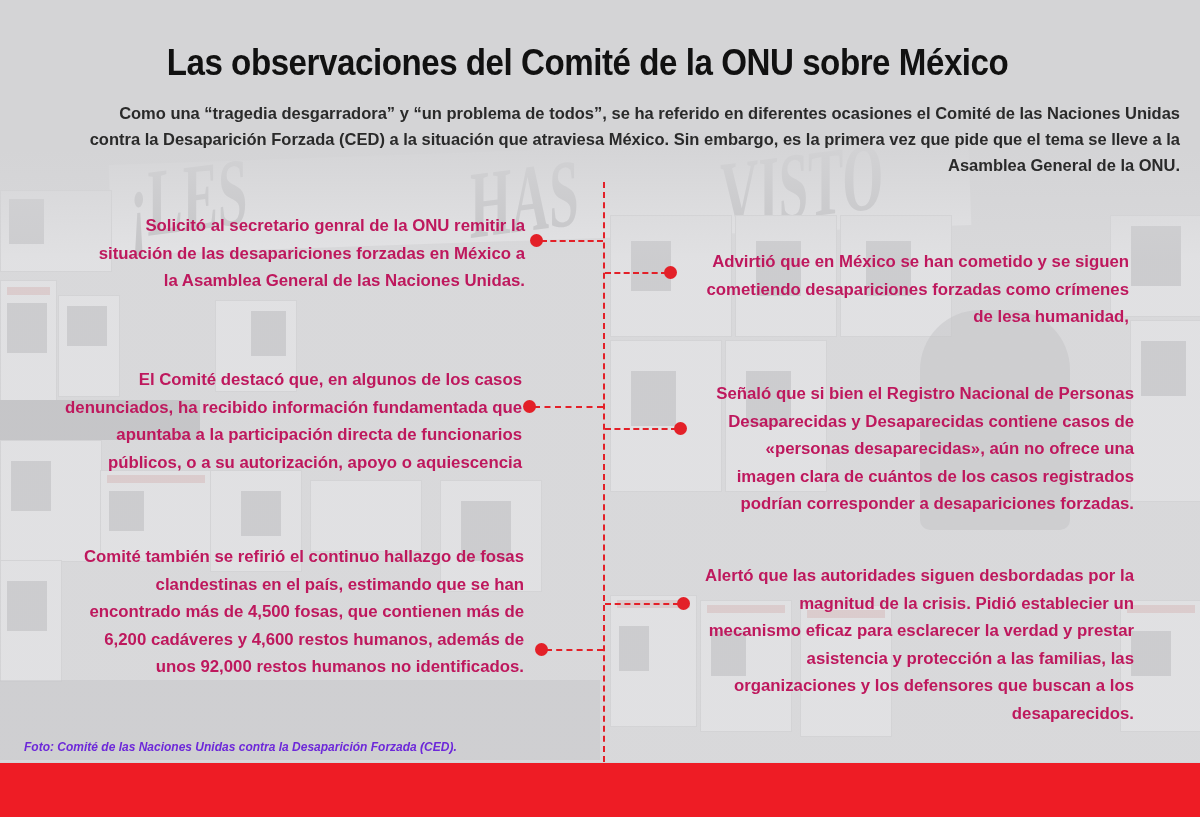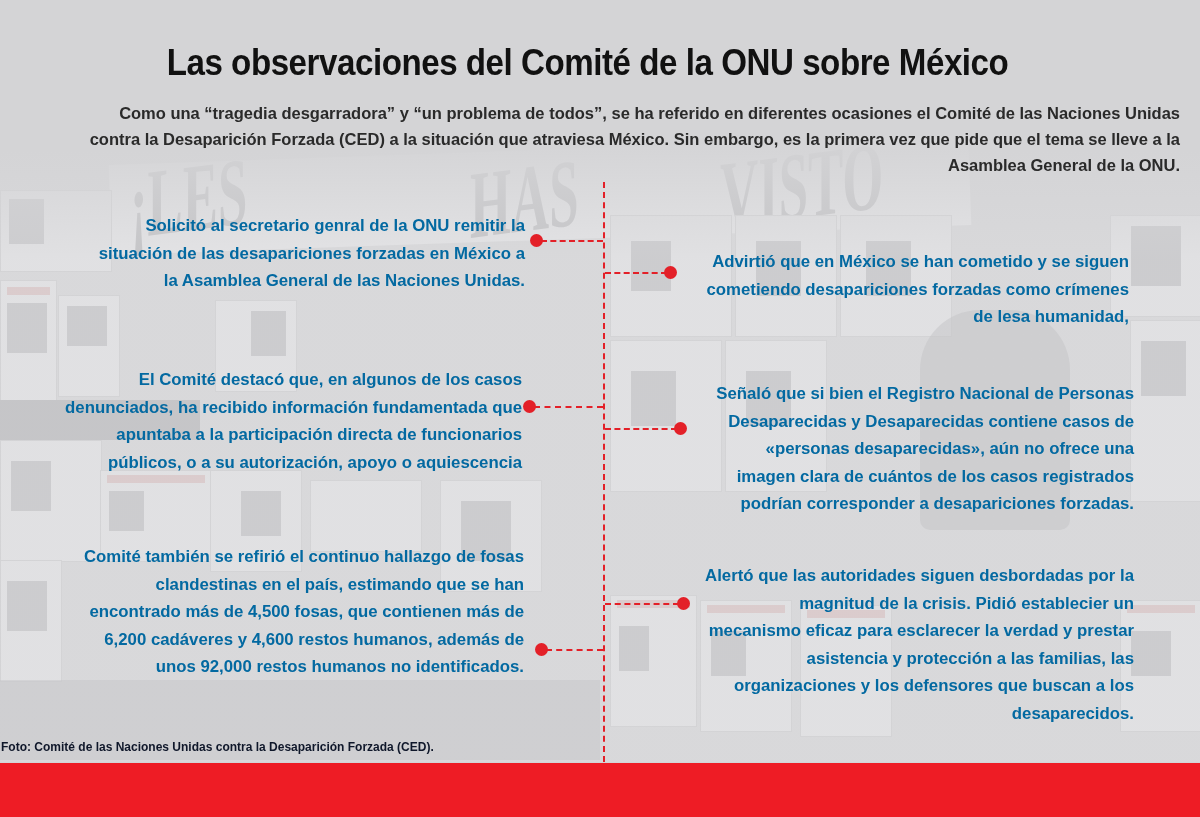--- a/index.html
+++ b/index.html
@@ -25,29 +25,29 @@
   .title {
     position:absolute; left:0; width:1175px; top:42px; text-align:center;
     font-size:36px; font-weight:bold; letter-spacing:-0.5px; color:#111;
     transform:scaleX(0.92); transform-origin:center;
   }
   .intro {
     position:absolute; left:70px; width:1110px; top:100px; text-align:right;
     font-size:16.5px; font-weight:bold; line-height:26px; color:#2a2a2a;
   }
   .block {
-    position:absolute; font-size:16.8px; font-weight:bold; line-height:27.5px; color:#0369a1;
+    position:absolute; font-size:16.8px; font-weight:bold; line-height:27.5px; color:#be185d;
     text-align:right; white-space:pre-line;
   }
   .vline { position:absolute; left:603px; top:182px; height:580px; width:0;
     border-left:2px dashed #e32028; }
   .hline { position:absolute; height:0; border-top:2px dashed #e32028; }
   .dot { position:absolute; width:13px; height:13px; border-radius:50%; background:#e32028; }
   .credit {
-    position:absolute; left:1px; top:740px; font-size:12px; font-weight:bold; color:#0f172a;
+    position:absolute; left:24px; top:740px; font-size:12px; font-weight:bold; color:#6d28d9;font-style:italic;
   }
   .footer-bar { position:absolute; left:0; top:763px; width:1200px; height:54px; background:#ee1c25; }
 </style>
 </head>
 <body>
 
 <div class="bg">
   <div class="sign" style="left:110px;top:150px;width:860px;height:90px;transform:rotate(-2deg);"></div>
   <div class="sign-letter" style="left:130px;top:150px;">¡LES</div>
   <div class="sign-letter" style="left:470px;top:150px;">HAS</div>

